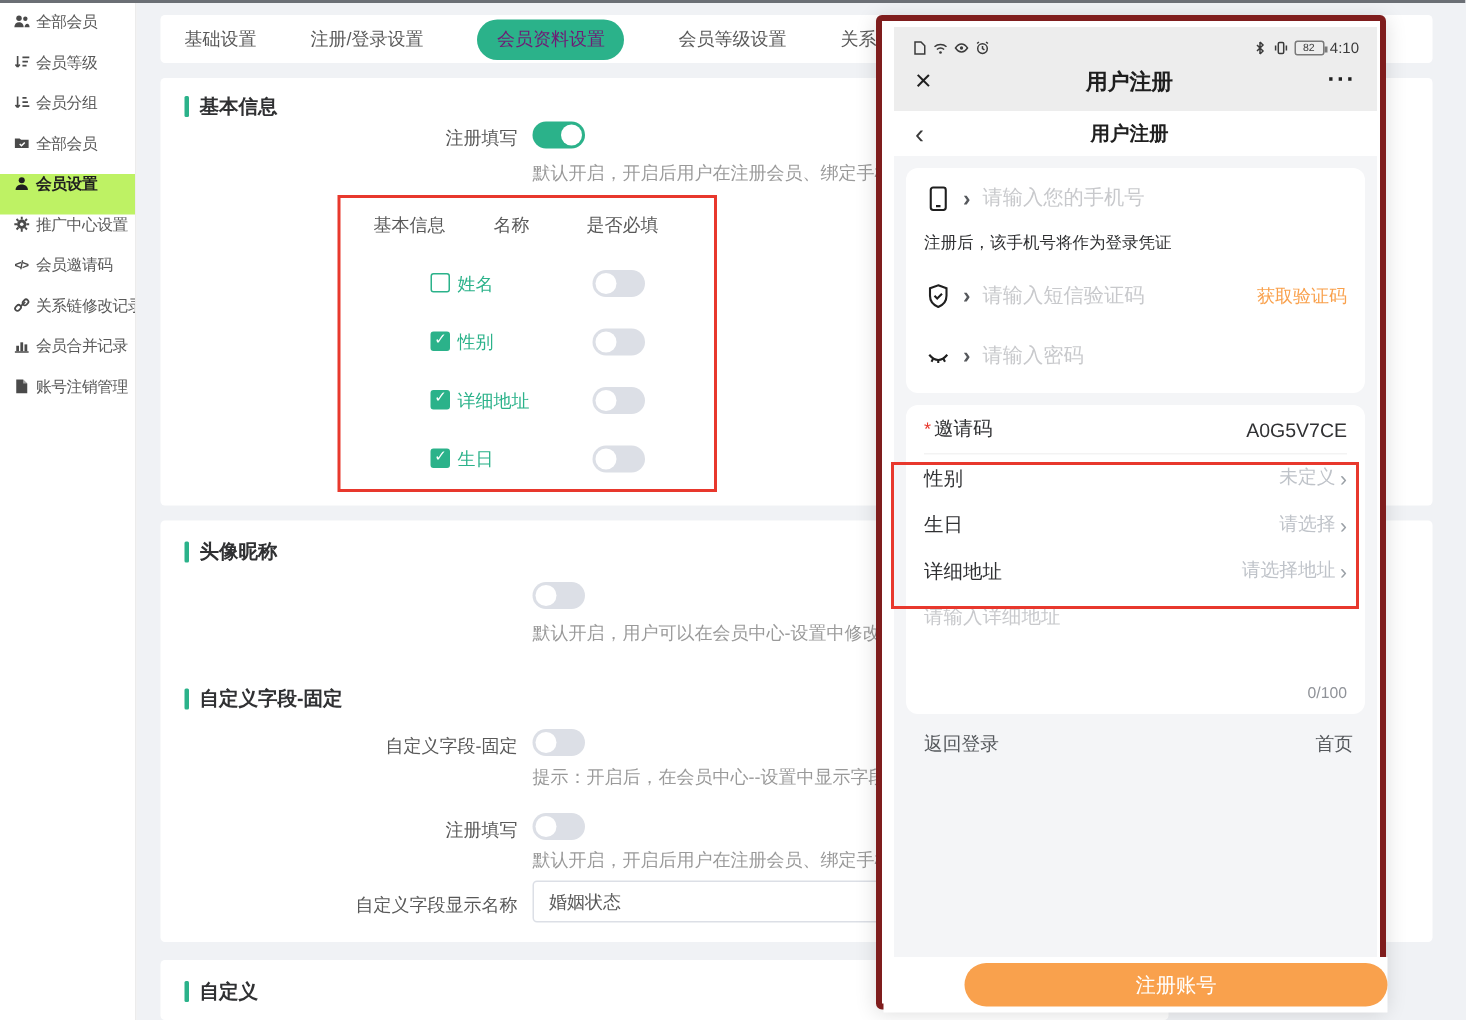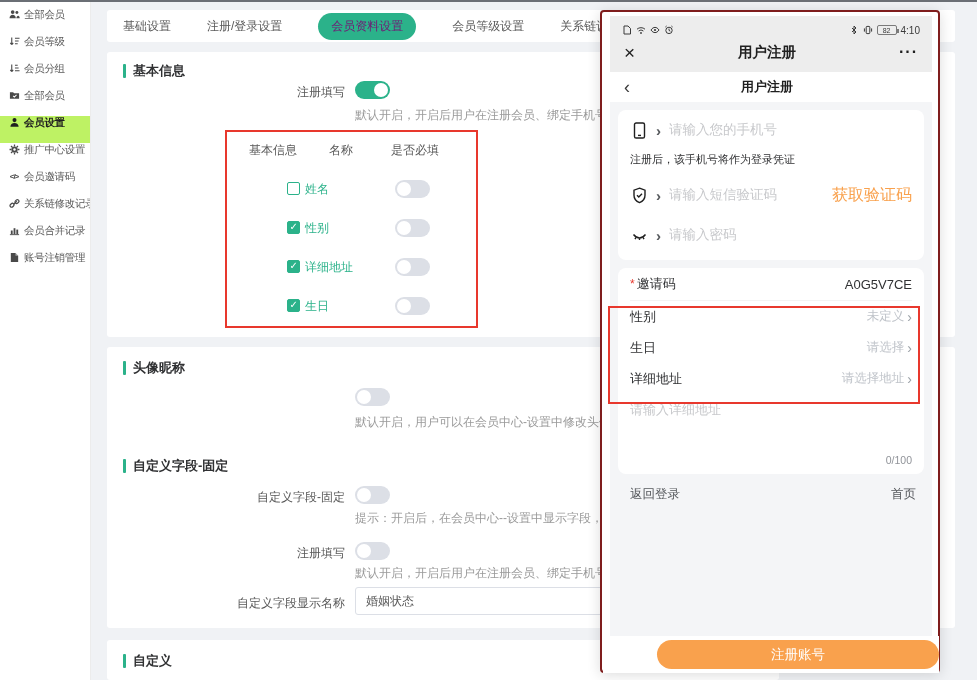--- a/index.html
+++ b/index.html
@@ -44,21 +44,21 @@
   .tbl-row { position:absolute; left:0; width:100%; height:20px; }
   .cbx { position:absolute; left:60px; top:2px; width:13px; height:13px; border:1px solid #2bb28a; border-radius:2px; background:#fff; }
   .cbx.checked { background:#2bb28a; }
   .cbx.checked::after { content:"✓"; position:absolute; left:1.5px; top:-1px; font-size:10px; color:#fff; }
   .tbl-name { position:absolute; left:78px; top:1px; font-size:12px; color:#2bb28a; }
   .tbl-row .toggle { left:168px; top:0; }
 
   .txt-input { position:absolute; left:248px; width:330px; height:28px; border:1px solid #dcdfe6; border-radius:3px; font-size:12px; color:#595959; padding:0 10px; font-family:"Liberation Sans","DejaVu Sans",sans-serif; outline:none; background:#fff; }
 
   
-  .phone { position:absolute; left:600px; top:10px; width:340px; height:663px; background:#fff; z-index:20; border:2px solid #7f1d1d; border-radius:4px; box-shadow:0 2px 14px rgba(0,0,0,.14); }
+  .phone { position:absolute; left:584px; top:10px; width:340px; height:663px; background:#fff; z-index:20; border:4px solid #7f1d1d; border-radius:4px; box-shadow:0 2px 14px rgba(0,0,0,.14); }
   .statusbar { position:absolute; left:8px; top:4px; width:322px; height:56px; background:#ededed; }
   .status-row { display:flex; align-items:center; padding:6px 12px 0 12px; height:22px; color:#3a3a3a; }
   .status-left { display:flex; align-items:center; gap:4px; }
   .status-right { margin-left:auto; display:flex; align-items:center; gap:4px; font-size:10px; color:#3a3a3a; }
   .st-ic svg { width:10px; height:10px; display:block; }
   .battery-pill { width:20px; height:10px; border:1px solid #7a7a7a; border-radius:2px; font-size:7px; display:flex; align-items:center; justify-content:center; color:#3a3a3a; position:relative; }
   .battery-pill::after { content:""; position:absolute; right:-3px; top:2.5px; width:2px; height:4px; background:#7a7a7a; }
   .hdr-row { display:flex; align-items:center; padding:0 14px; height:28px; }
   .hdr-close { font-size:19px; color:#1f1f1f; line-height:1; cursor:pointer; }
   .hdr-title { flex:1; text-align:center; font-size:14.5px; font-weight:bold; color:#1f1f1f; }
@@ -72,21 +72,21 @@
   .pcard2 { top:166px; height:206px; }
   .field-row { display:flex; align-items:center; height:40px; gap:8px; }
   .f-ic { width:18px; display:flex; justify-content:center; color:#1f1f1f; }
   .f-ic svg { width:15px; height:17px; display:block; }
   .chev { color:#9aa0a6; font-size:14px; }
   .chev::before { content:"›"; }
   .f-chev { color:#55585c; font-size:15px; font-weight:bold; }
   .f-chev::before { content:"›"; }
   .placeholder { font-size:13.5px; color:#c8c9cc; }
   .f-hint { font-size:11px; color:#303133; padding:2px 0 8px 0; }
-  .f-action { margin-left:auto; font-size:16px; color:#f9a14d; cursor:pointer; white-space:nowrap; }
+  .f-action { margin-left:auto; font-size:12px; color:#f9a14d; cursor:pointer; white-space:nowrap; }
   .inv-row { display:flex; align-items:center; height:33px; border-bottom:1px solid #f3f3f3; }
   .req-mark { color:#e8382d; font-size:12px; margin-right:2px; }
   .inv-label { font-size:13px; color:#303133; }
   .inv-value { margin-left:auto; font-size:13px; color:#303133; }
   .prow { display:flex; align-items:center; height:31px; }
   .prow-label { font-size:13px; color:#303133; }
   .prow-val { margin-left:auto; font-size:12.5px; color:#bfc3c9; display:flex; align-items:center; gap:3px; }
   .phone-redbox { position:absolute; left:-2px; top:204px; width:312px; height:98px; border:2px solid #e8382d; pointer-events:none; }
   .addr-area { position:relative; height:76px; padding-top:6px; cursor:text; }
   .addr-ph { font-size:13px; color:#c8c9cc; }

